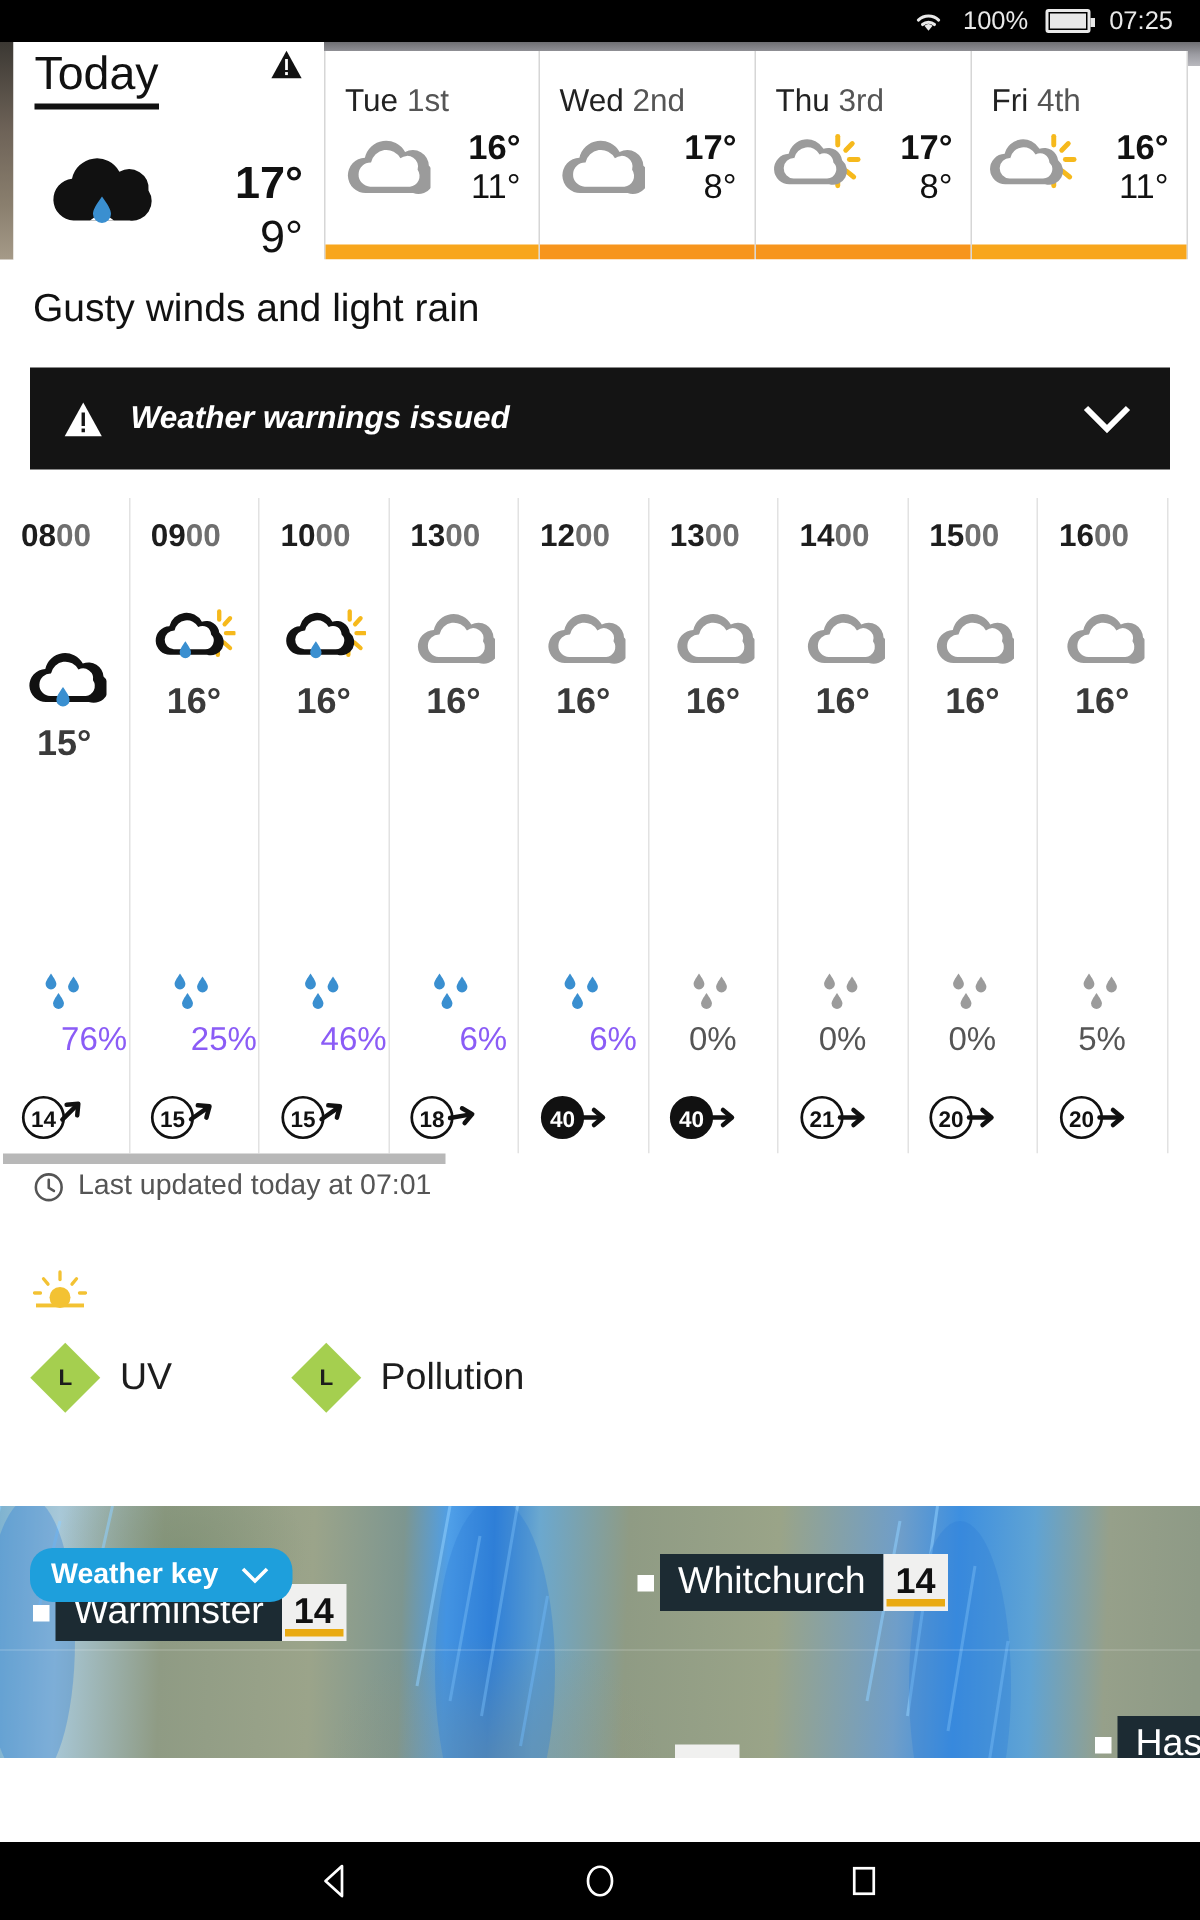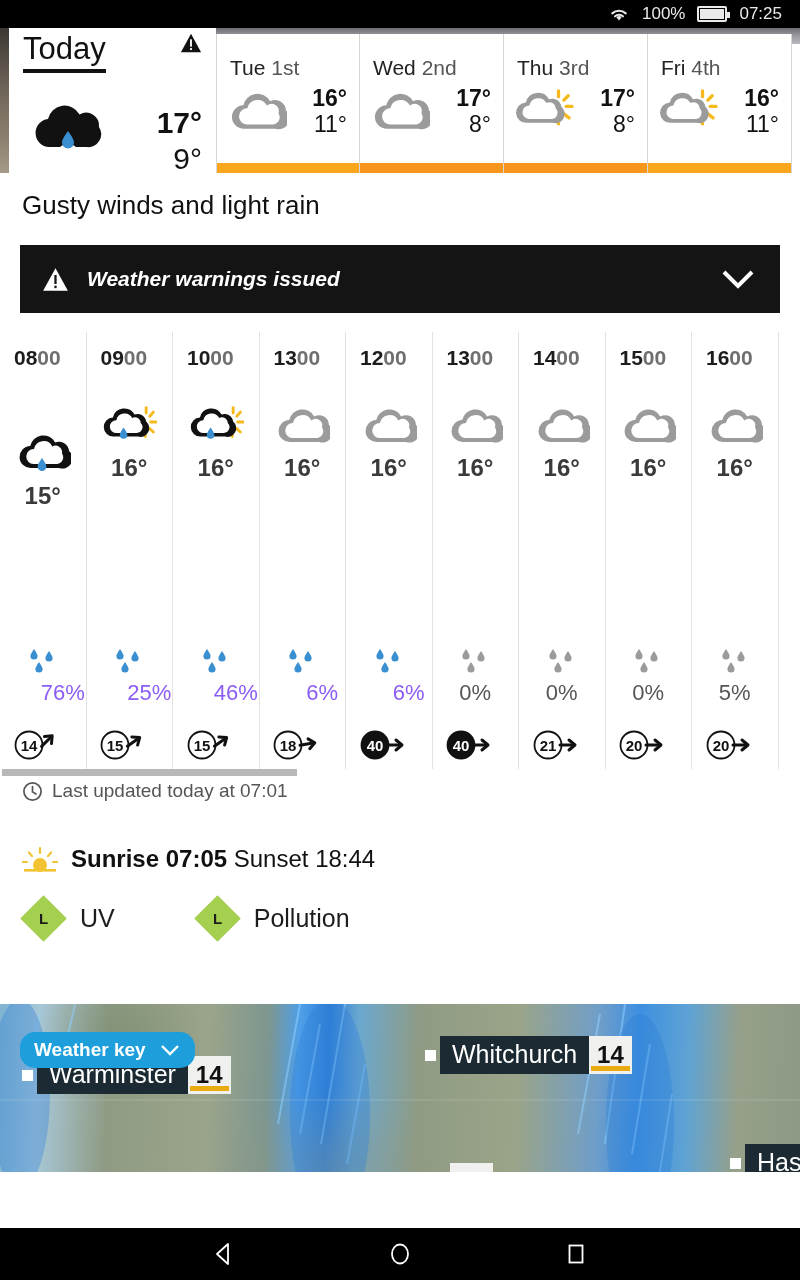--- a/index.html
+++ b/index.html
@@ -559,21 +559,20 @@
     <circle cx="18" cy="20" r="7" fill="#f3c233"></circle>
     <rect x="2" y="24" width="32" height="2.6" fill="#f3c233"></rect>
     <g stroke="#f3c233" stroke-width="2.2" stroke-linecap="round">
       <path d="M18 3v5"></path>
         <path d="M7 7.5l3 3.6"></path>
         <path d="M29 7.5l-3 3.6"></path>
         <path d="M1 17h4"></path>
         <path d="M35 17h-4"></path>
     </g>
   </svg>
-  <span><b>Sunrise 07:05</b> <span class="sunset">Sunset 18:44</span></span>
 </div>
 
 <div class="indexrow">
   <div class="idx">
     <div class="diamond">
         <span>L</span>
       </div>
     <span class="idx-label">UV</span>
   </div>
   <div class="idx pollution">

